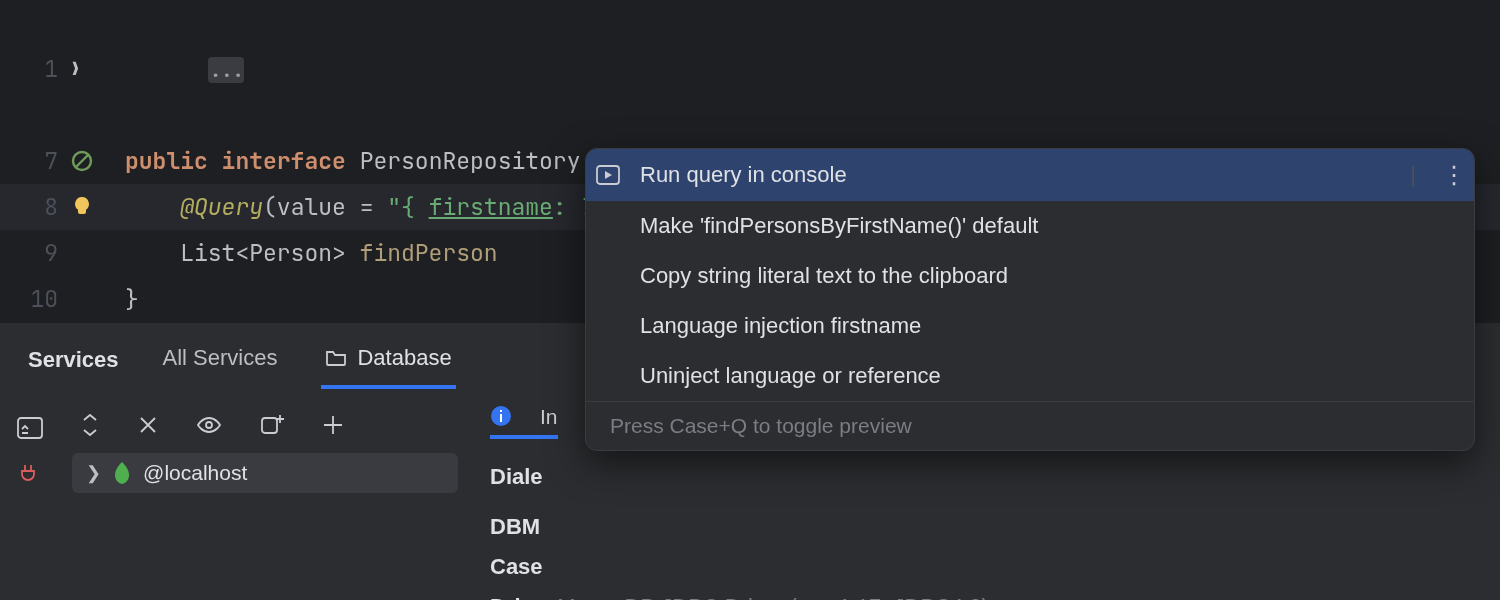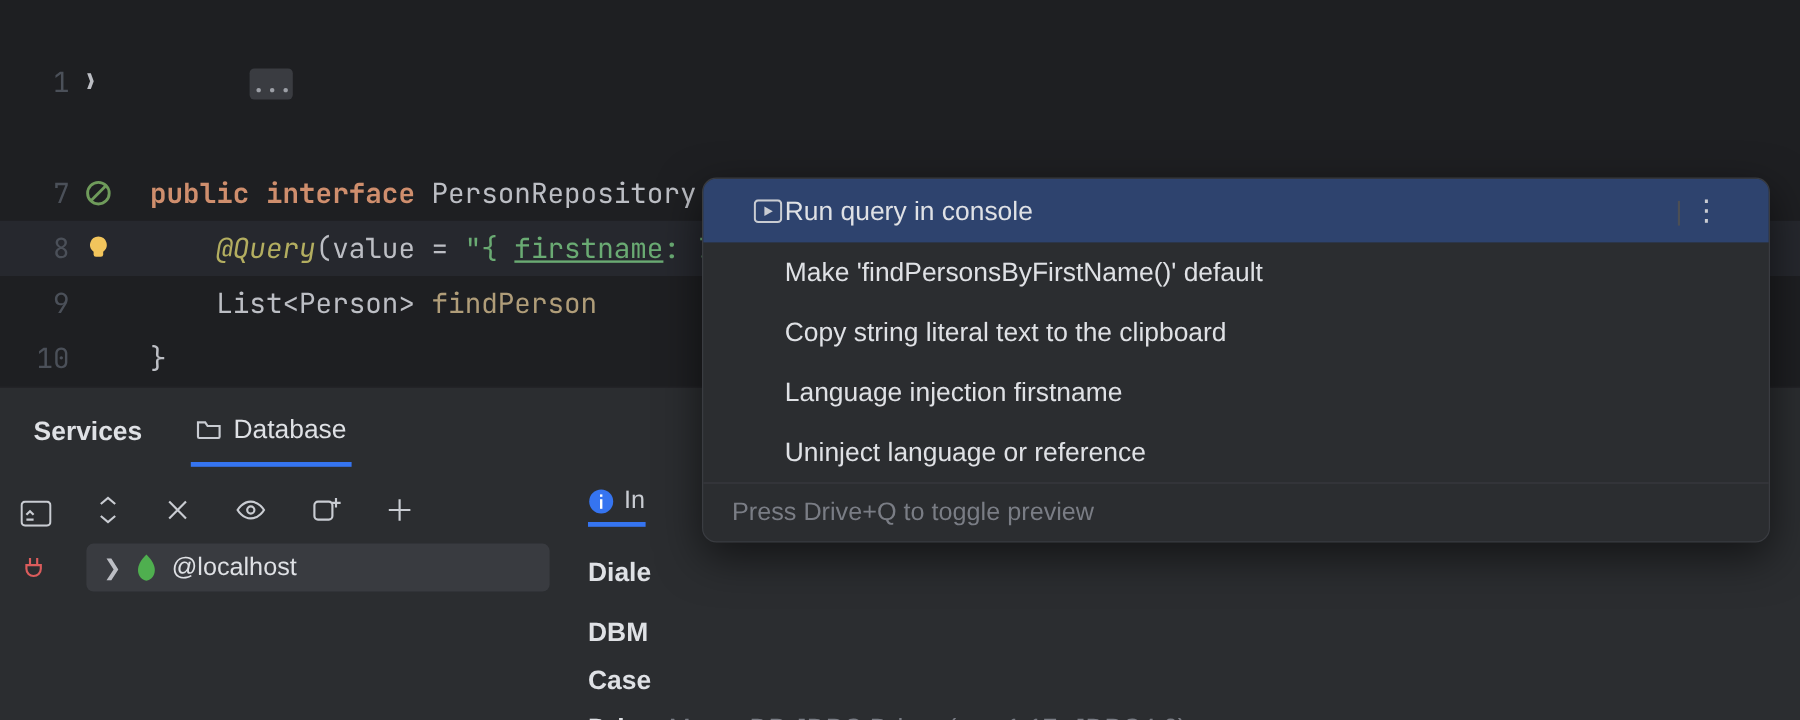--- a/index.html
+++ b/index.html
@@ -76,35 +76,35 @@
   .tw-left-strip { width:60px; display:flex; flex-direction:column; align-items:center; gap:22px; padding-top:22px; }
   .tw-tree-col { width:410px; padding-top:12px; }
   .tw-tree-tools { display:flex; gap:38px; align-items:center; padding:6px 12px 16px 20px; color:#c9ccd2; }
   .tree-row {
     display:flex; align-items:center; gap:12px;
     background:#393b40; border-radius:6px;
     padding:8px 14px; margin:0 12px; color:#dfe1e5;
   }
   .leaf-ic { fill:#4faf4f; }
   .tw-right { flex:1; padding:10px 20px; position:relative; }
-  .info-row { display:flex; align-items:flex-end; gap:8px; color:#c9ccd2;
+  .info-row { display:flex; align-items:flex-start; gap:28px; color:#c9ccd2;
               border-bottom:4px solid #3574f0; width:fit-content; padding-bottom:6px; }
   .kvs { margin-top:18px; font-size:22px; color:#dfe1e5; line-height:40px; }
   .kvs .lbl { color:#dfe1e5; font-weight:600; }
 
   
   .popup {
     position:absolute; left:585px; top:148px;
     width:890px; background:#2b2d30; border:1px solid #3a3c41;
     border-radius:12px; box-shadow:0 12px 36px rgba(0,0,0,.55);
     overflow:hidden; z-index:50;
   }
   .popup-item {
-    display:flex; align-items:center; 
-    padding:12px 40px; font-size:22px; color:#dfe1e5;
+    display:flex; align-items:center; gap:18px;
+    padding:12px 8px; font-size:22px; color:#dfe1e5;
   }
   .popup-item.sel { background:#2e436e; }
   .popup-item .slot { width:28px; display:flex; justify-content:center; }
   .popup-item .grow { flex:1; }
   .popup-foot {
     border-top:1px solid #393b40;
     padding:12px 24px; color:#7a7d85; font-size:21px;
   }
   .kebab { color:#c9ccd2; font-size:24px; }
   .sep   { color:#4c4f55; padding:0 8px; }
@@ -155,20 +155,21 @@
 
   <div class="code-row">
     <div class="gutter">10</div>
     <div class="gutter-icons"></div>
     <div class="code"><span>}</span></div>
   </div>
 </div>
 
 <div class="tw-bar">
   <span class="tw-title">Services</span>
+  <span class="tw-tab">All Services</span>
   <span class="tw-tab active">
     <svg class="folder-ic" width="22" height="18" viewBox="0 0 22 18">
       <path class="ic" d="M2 3h6l2 3h10v9a1 1 0 0 1-1 1H3a1 1 0 0 1-1-1V3z"></path>
     </svg><span>Database</span>
   </span>
 </div>
 
 <div class="tw-body">
 
   <div class="tw-left-strip">
@@ -251,14 +252,14 @@
       <span class="grow">Copy string literal text to the clipboard</span>
   </div>
   <div class="popup-item">
     <span class="slot"></span>
       <span class="grow">Language injection firstname</span>
   </div>
   <div class="popup-item">
     <span class="slot"></span>
       <span class="grow">Uninject language or reference</span>
   </div>
-  <div class="popup-foot">Press Drive+Q to toggle preview</div>
+  <div class="popup-foot">Press Case+Q to toggle preview</div>
 </div>
 
 </body></html>

